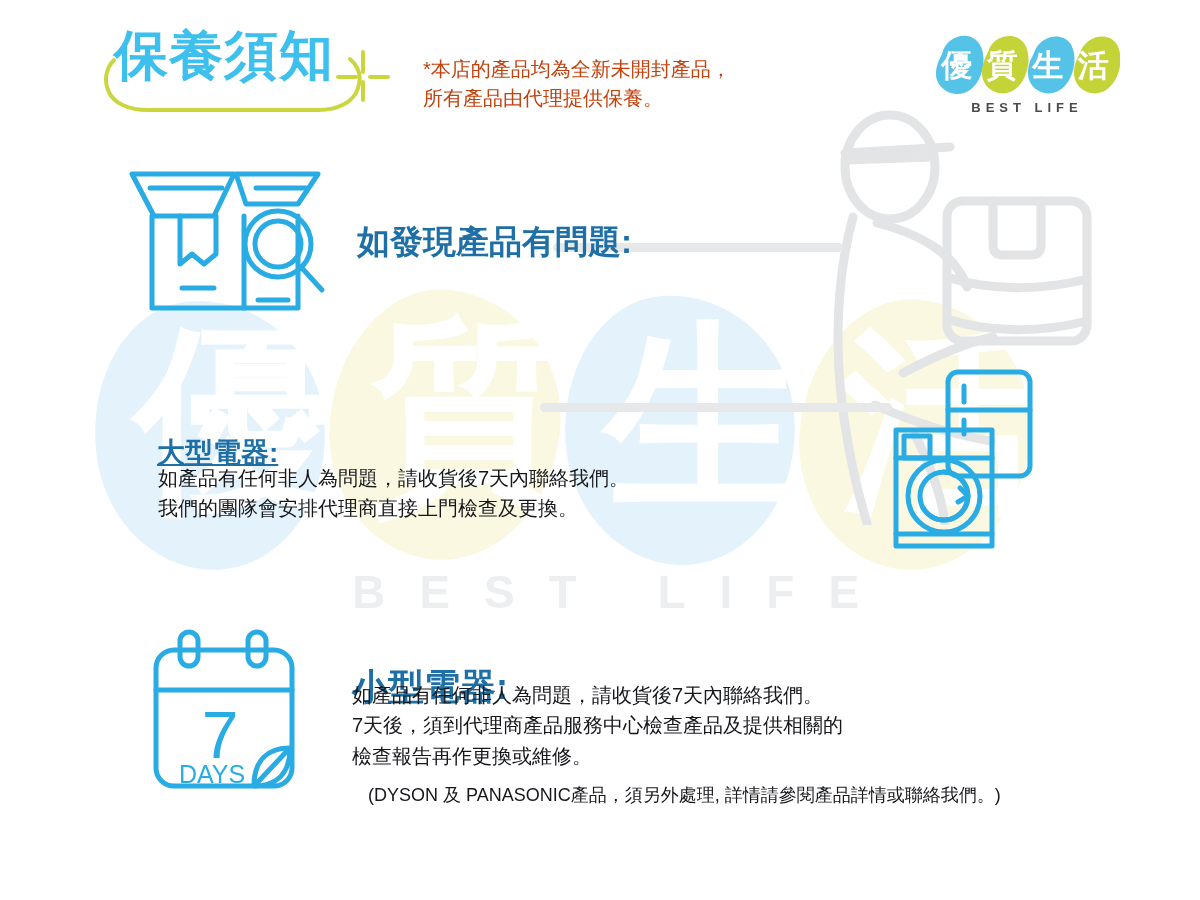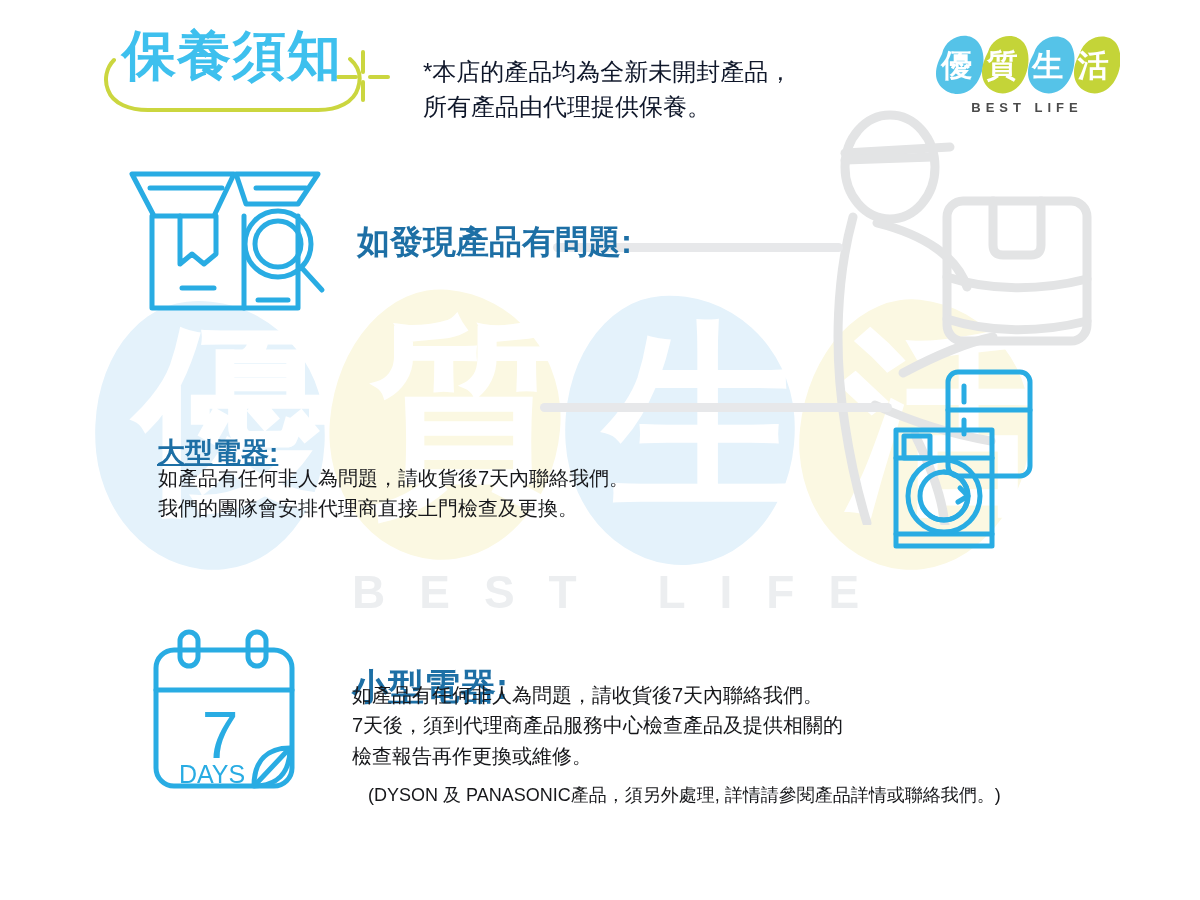--- a/index.html
+++ b/index.html
@@ -49,34 +49,34 @@
     color: #eceef0;
     white-space: nowrap;
   }
 
   
   .wm-deliveryman { position: absolute; left: 815px; top: 105px; }
 
   
   .title-wrap { position: absolute; left: 100px; top: 28px; width: 290px; height: 88px; }
   .title-text {
-    position: absolute; left: 22px; top: 0px;
+    position: absolute; left: 14px; top: 0px;
     font-size: 54px; font-weight: 700; line-height: 1;
     color: #3ec0ee;
     letter-spacing: 1px;
     white-space: nowrap;
     text-align: center;
   }
   .title-bracket { position: absolute; left: 0; top: 0; }
   .title-spark   { position: absolute; left: 232px; top: 18px; }
 
   .header-note {
     position: absolute; left: 423px; top: 55px;
-    font-size: 24px; line-height: 1.45;
-    color: #0f172a;
+    font-size: 20px; line-height: 1.45;
+    color: #c2410c;
     white-space: pre-line;
   }
 
   
   .logo { position: absolute; left: 930px; top: 28px; width: 190px; height: 92px; }
   .logo-mark { position: absolute; left: 0; top: 0; }
   .logo-sub {
     position: absolute; left: 6px; top: 72px; width: 182px;
     text-align: center;
     font-size: 13px; font-weight: 700; letter-spacing: 5px;

